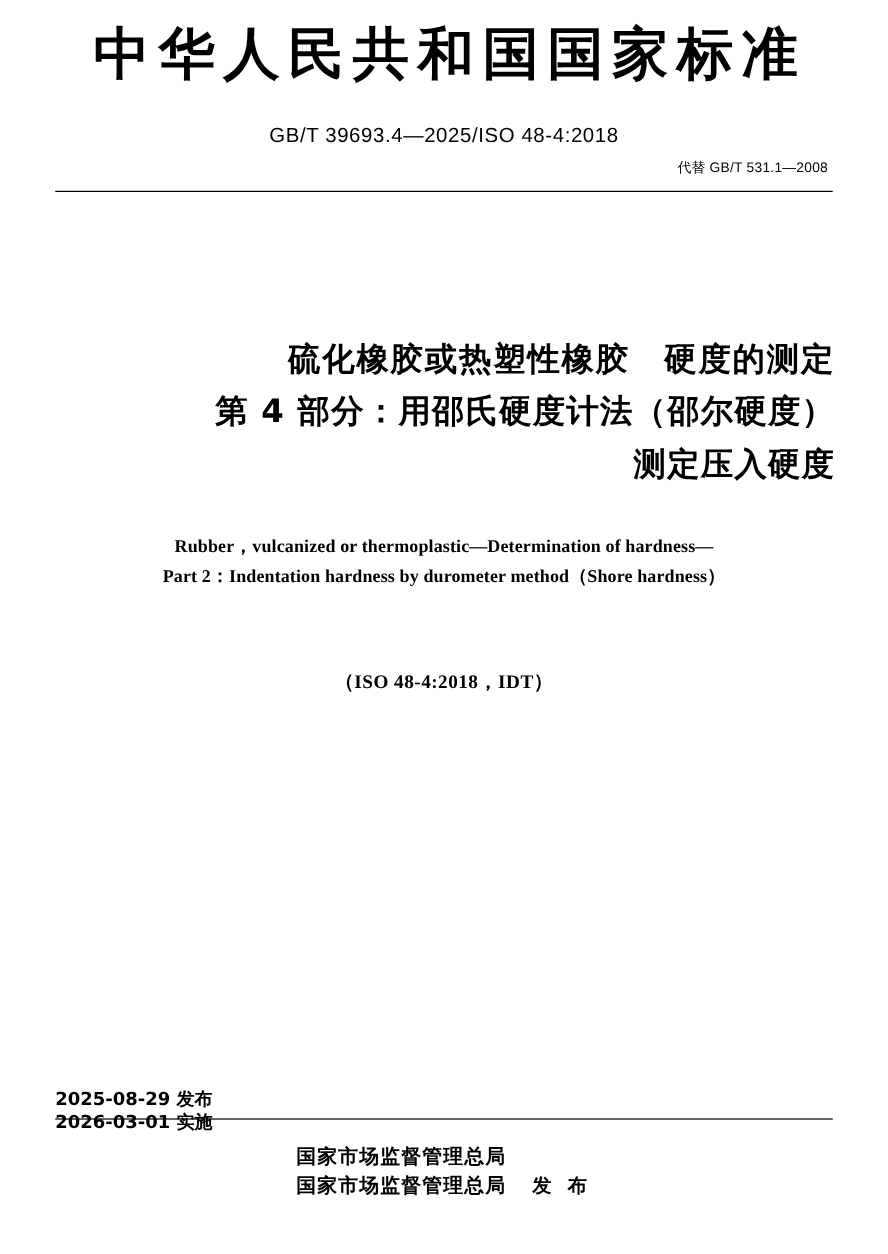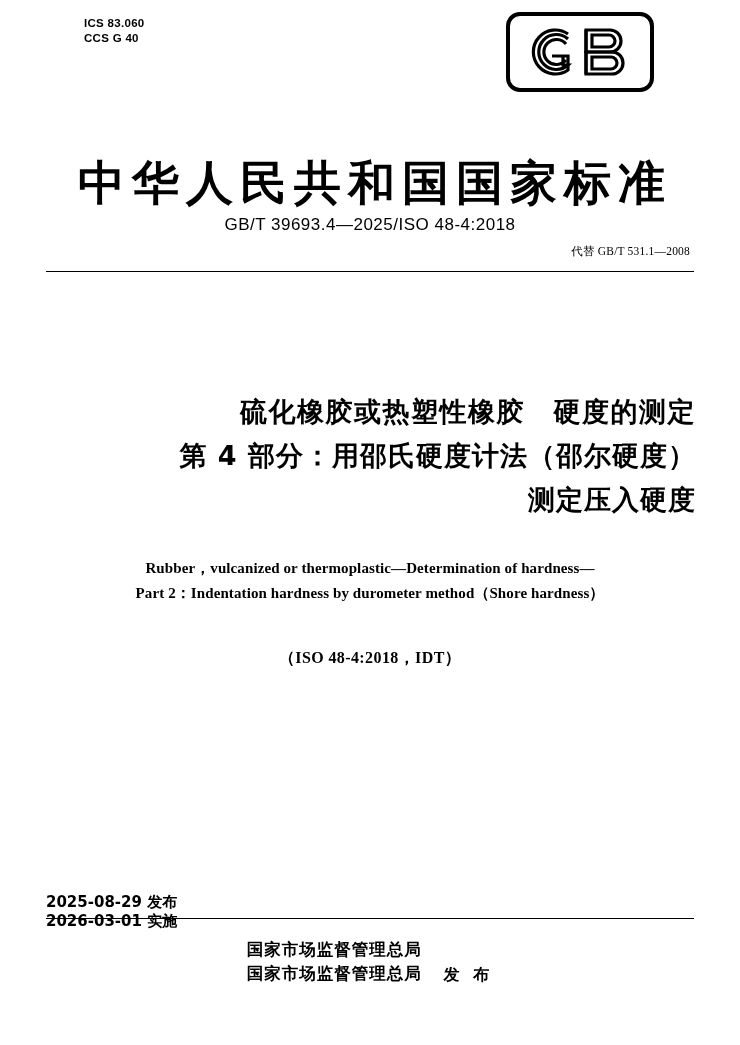--- a/index.html
+++ b/index.html
@@ -59,24 +59,25 @@
     white-space: nowrap;
   }
 
   
   .std-number {
     text-align: center;
     font-family: "Liberation Sans", sans-serif;
     font-size: 17px;
     font-weight: normal;
     letter-spacing: 0.5px;
+    margin-top: 26px;
   }
   .replaces {
     text-align: right;
-    font-family: Liberation Serif, serif;
+    font-family: Liberation Sans, sans-serif;
     font-size: 11.5px;
     margin-top: 9px;
     padding-right: 6px;
     letter-spacing: 0.2px;
   }
 
   .rule-top {
     border: none;
     border-top: 1.6px solid #000;
     margin: 12px 2px 0 2px;
@@ -103,21 +104,21 @@
     line-height: 25px;
     margin-top: 34px;
     letter-spacing: 0.1px;
   }
 
   .iso-ref {
     text-align: center;
     font-family: "Liberation Serif", serif;
     font-weight: bold;
     font-size: 16px;
-    margin-top: 42px;
+    margin-top: 64px;
     letter-spacing: 0.4px;
   }
 
   
   .footer-dates {
     position: absolute;
     left: 46px;
     right: 46px;
     top: 893px;
     font-family: "DejaVu Sans", "Liberation Sans", sans-serif;
@@ -160,47 +161,20 @@
     margin-left: 16px;
     letter-spacing: 4px;
     font-size: 16px;
   }
 </style>
 </head>
 <body>
 
 <div class="page">
 
-  <div class="header-row">
-    <div class="ics-block">
-      <div>ICS 83.060</div>
-      <div>CCS G 40</div>
-    </div>
-
-    <div class="gb-logo">
-      <svg viewBox="0 0 148 80" width="148" height="80" xmlns="http://www.w3.org/2000/svg">
-
-        <rect x="2" y="2" width="144" height="76" rx="12" ry="12" fill="none" stroke="#000" stroke-width="4"></rect>
-
-        <g fill="none" stroke="#000" stroke-width="3.2">
-          <path d="M62 22 A22 22 0 1 0 62 58 L62 44 L46 44"></path>
-          <path d="M62 27 A17.5 17.5 0 1 0 62 53 L57 53 L57 44"></path>
-          <path d="M60 32 A12.5 12.5 0 1 0 60 48"></path>
-        </g>
-
-        <g fill="none" stroke="#000" stroke-width="3.2">
-          <path d="M80 18 L104 18 A11 11 0 0 1 104 40 L80 40 L80 18 Z"></path>
-          <path d="M80 40 L106 40 A11 11 0 0 1 106 62 L80 62 L80 40 Z"></path>
-          <path d="M86 23 L103 23 A6 6 0 0 1 103 35 L86 35 Z"></path>
-          <path d="M86 45 L105 45 A6 6 0 0 1 105 57 L86 57 Z"></path>
-          <path d="M80 18 L80 62"></path>
-        </g>
-      </svg>
-    </div>
-  </div>
 
   <div class="nat-title">中华人民共和国国家标准</div>
 
   <div class="std-number">GB/T 39693.4—2025/ISO 48-4:2018</div>
   <div class="replaces">代替 GB/T 531.1—2008</div>
 
   <hr class="rule-top">
 
   <div class="cn-title">
     <div class="line1">硫化橡胶或热塑性橡胶　硬度的测定</div>

